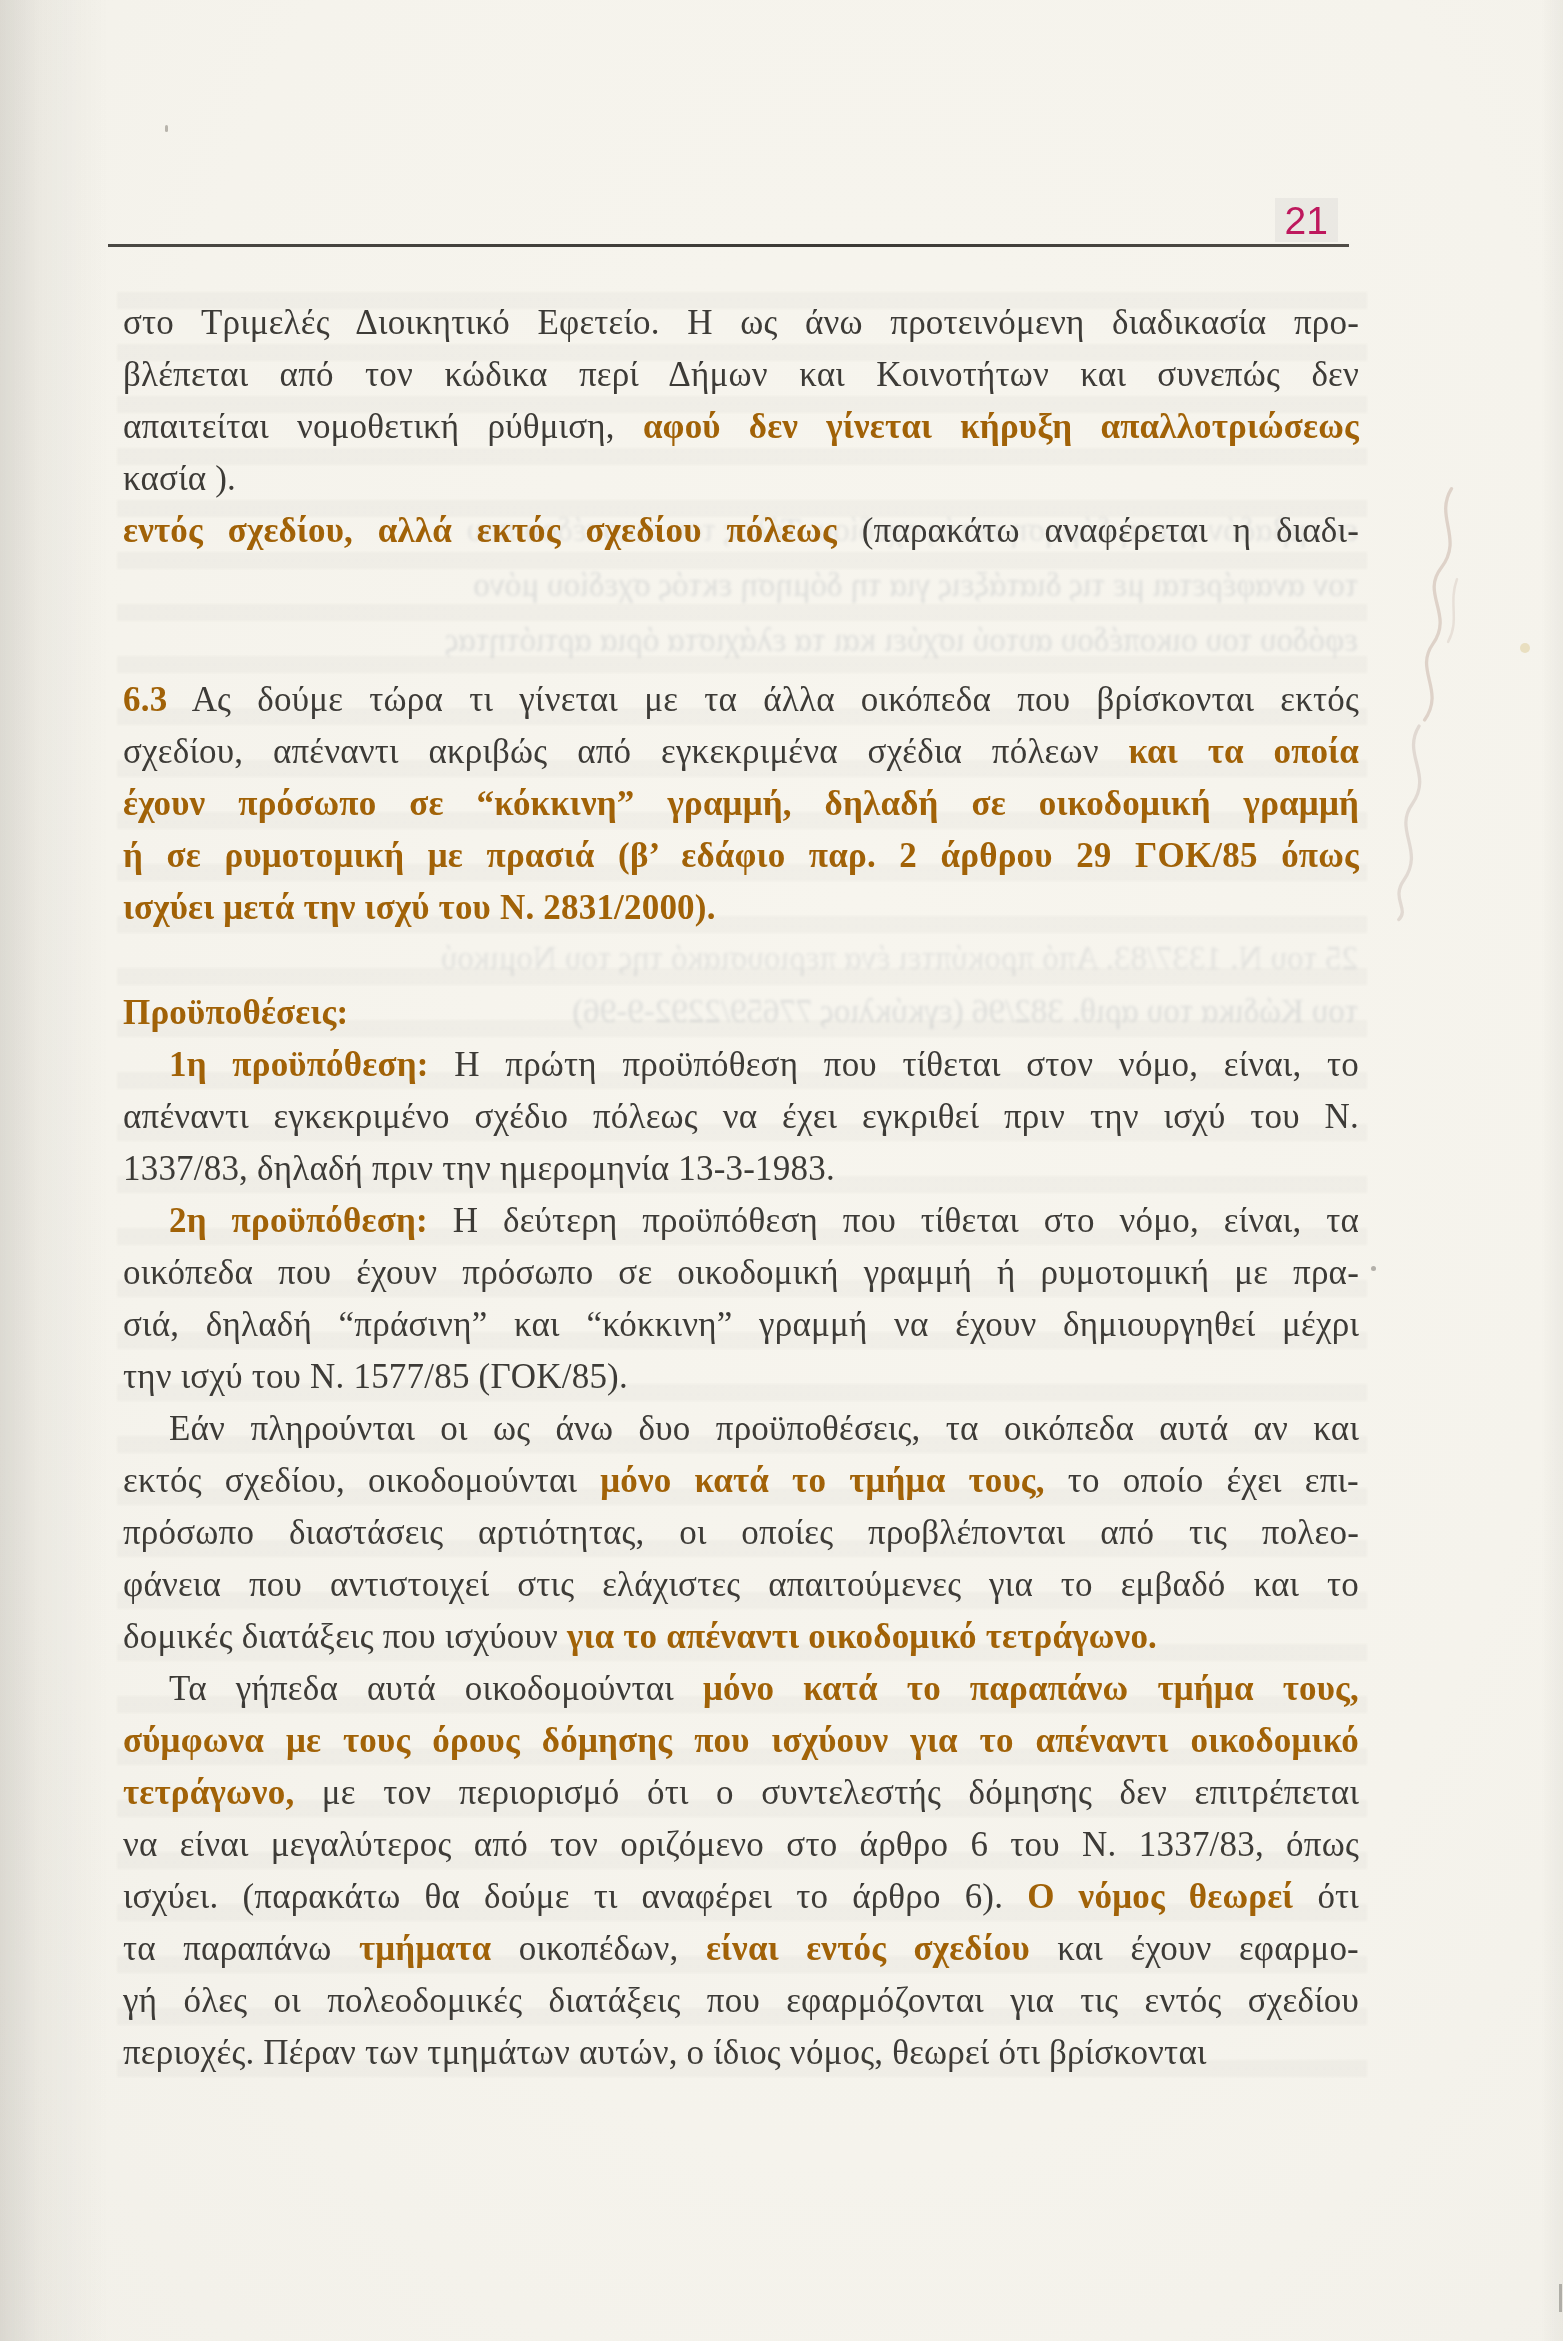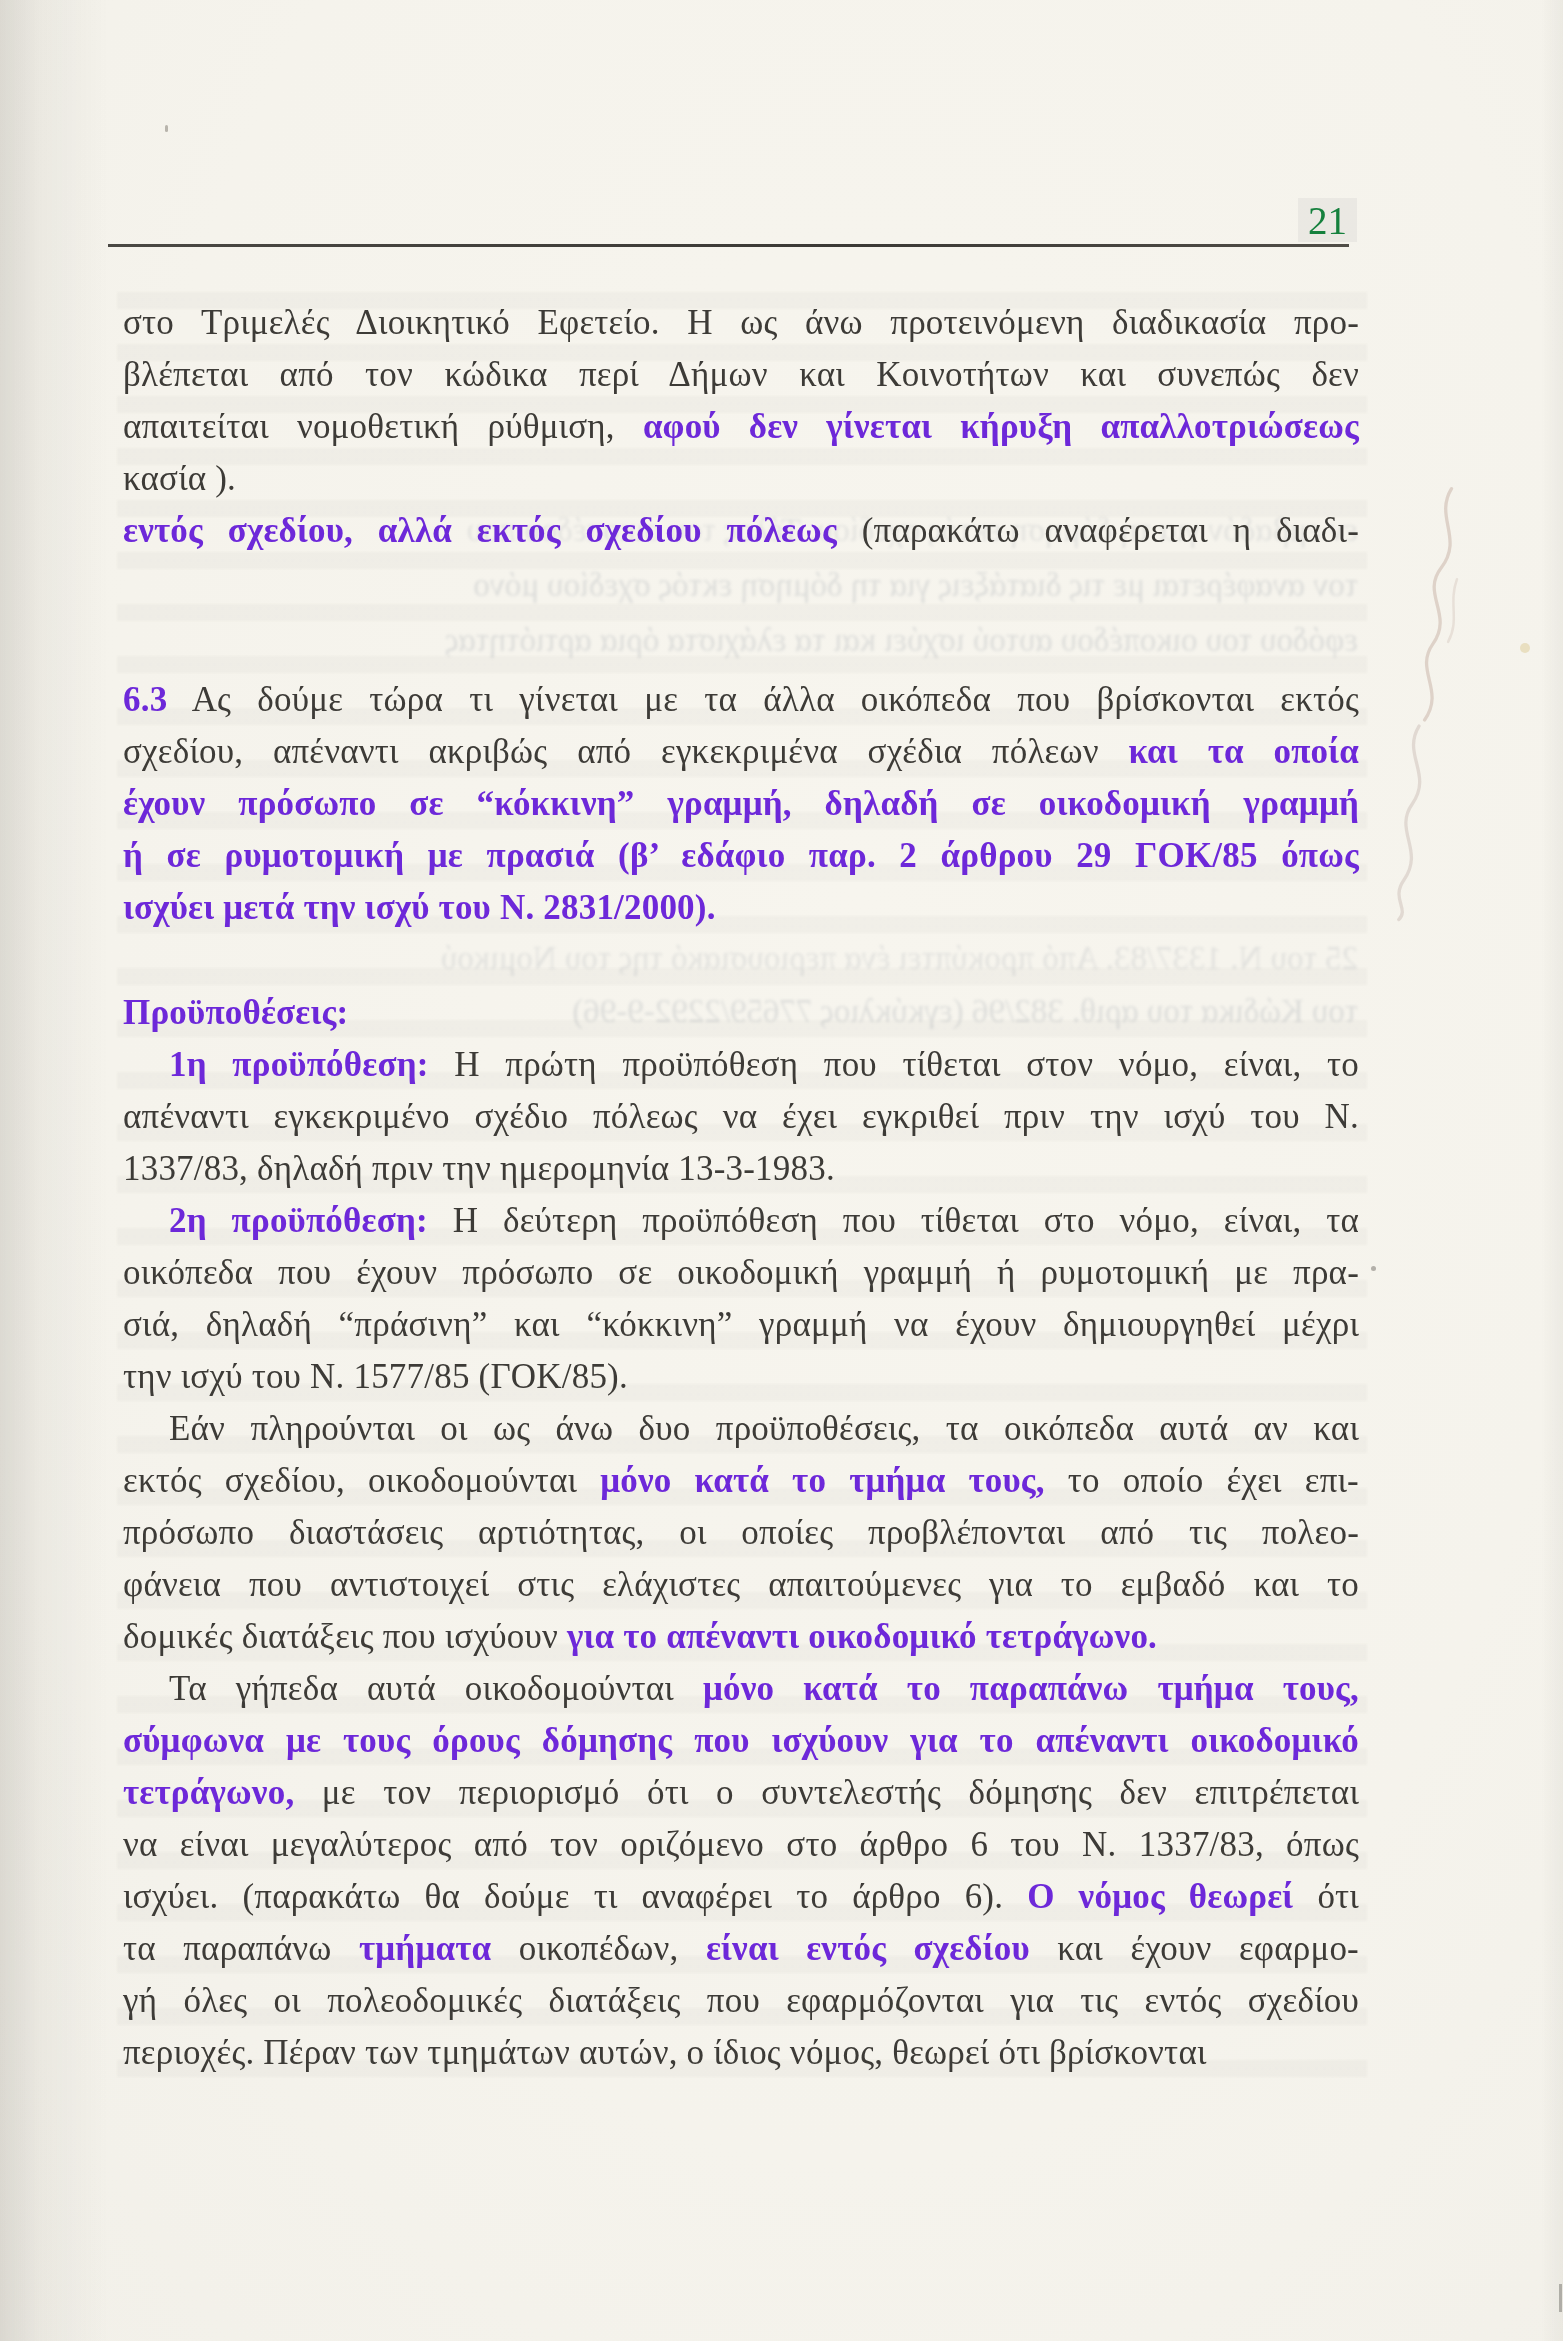--- a/index.html
+++ b/index.html
@@ -9,43 +9,43 @@
     background-color: #f5f3ec;
     background-image:
       linear-gradient(90deg, rgba(72,66,56,0.14) 0px, rgba(72,66,56,0.055) 40px, rgba(72,66,56,0) 108px),
       linear-gradient(270deg, rgba(72,66,56,0.05) 0px, rgba(72,66,56,0) 21.7px),
       radial-gradient(ellipse at 55% 38%, #f7f5ee 0%, #f5f3ec 62%, #f2f0e9 100%);
     font-family: "Liberation Serif", "DejaVu Serif", serif;
   }
 
   
   .page-number {
-    position: absolute; top: 198px; right: 207px;
-    font-family: Liberation Serif, serif;
-    font-size: 39px; line-height: 39px; color: #15803d;
+    position: absolute; top: 198px; right: 226px;
+    font-family: Liberation Sans, sans-serif;
+    font-size: 39px; line-height: 39px; color: #be185d;
     padding: 2.5px 10px;
     background: rgba(210,210,206,0.30);
   }
   .header-rule {
     position: absolute; left: 108px; top: 244px;
     width: 1241px; height: 2.5px;
     background: linear-gradient(90deg, #4a4843, #3b3935 60%, #504d47);
   }
 
   
   .text-column {
     position: absolute; left: 123px; top: 297px; width: 1236px;
     font-size: 35px; line-height: 52px; color: #3d3b37;
     letter-spacing: 0.2px;
   }
   .para { margin: 0; }
   .line { text-align: justify; text-align-last: justify; height: 52px; }
   .line.last { text-align-last: left; }
   .para.ind .line:first-child { text-indent: 46px; }
-  .b { font-weight: 700; color: #6d28d9; }
+  .b { font-weight: 700; color: #a16207; }
   .m-sec63 { margin-top: 117px; }
   .m-heading { margin-top: 53px; }
 
   
   .bleed {
     position: absolute; left: 125px; width: 1233px; height: 42px;
     font-size: 33px; line-height: 40px; color: #76808e;
     opacity: 0.20; filter: blur(1.7px);
     transform: scaleX(-1);
     white-space: nowrap; overflow: hidden;

